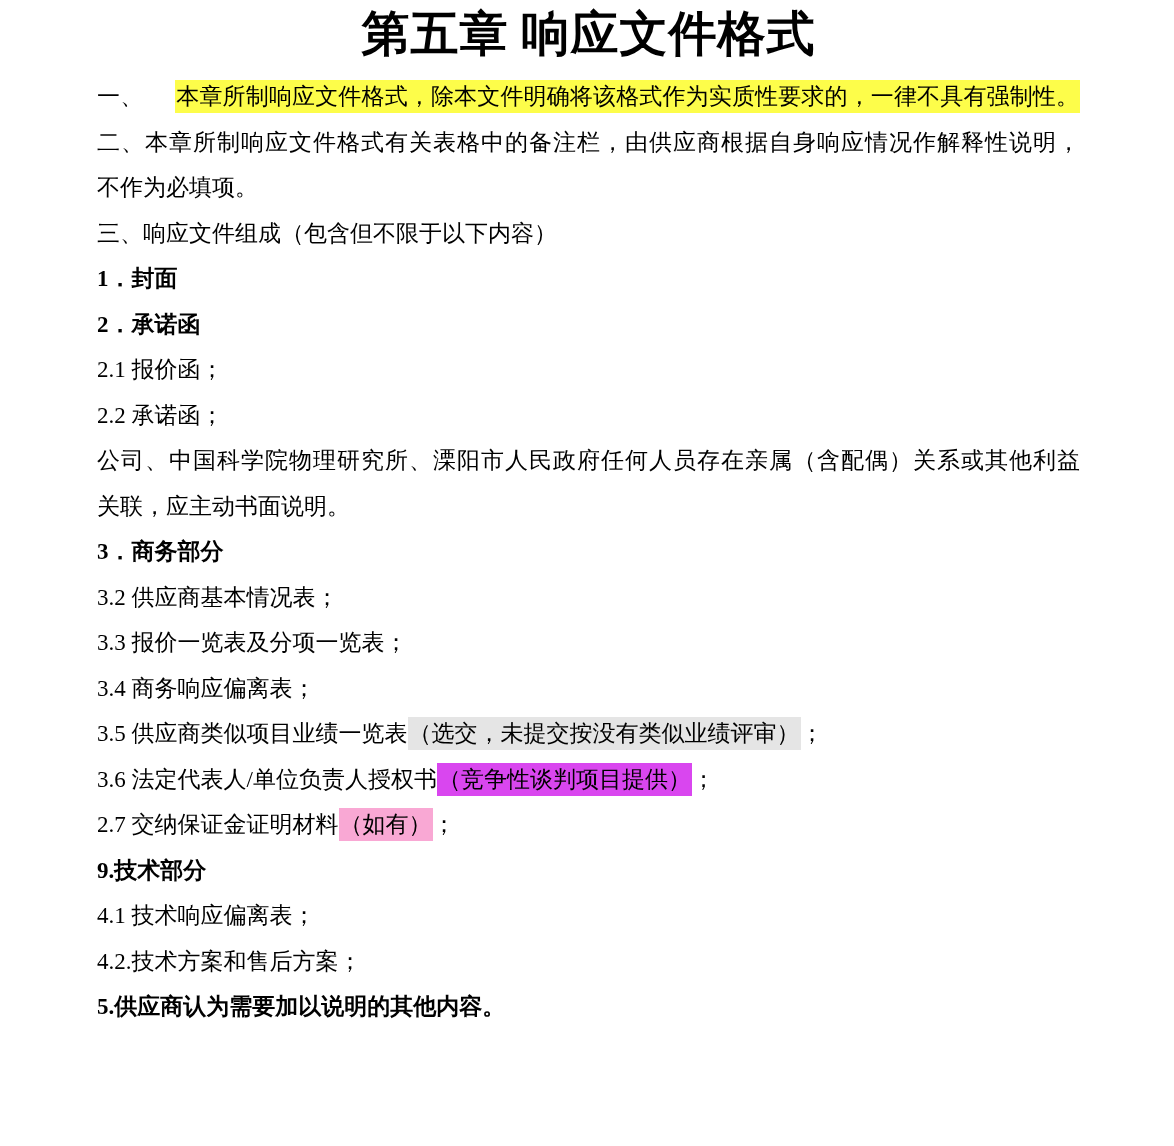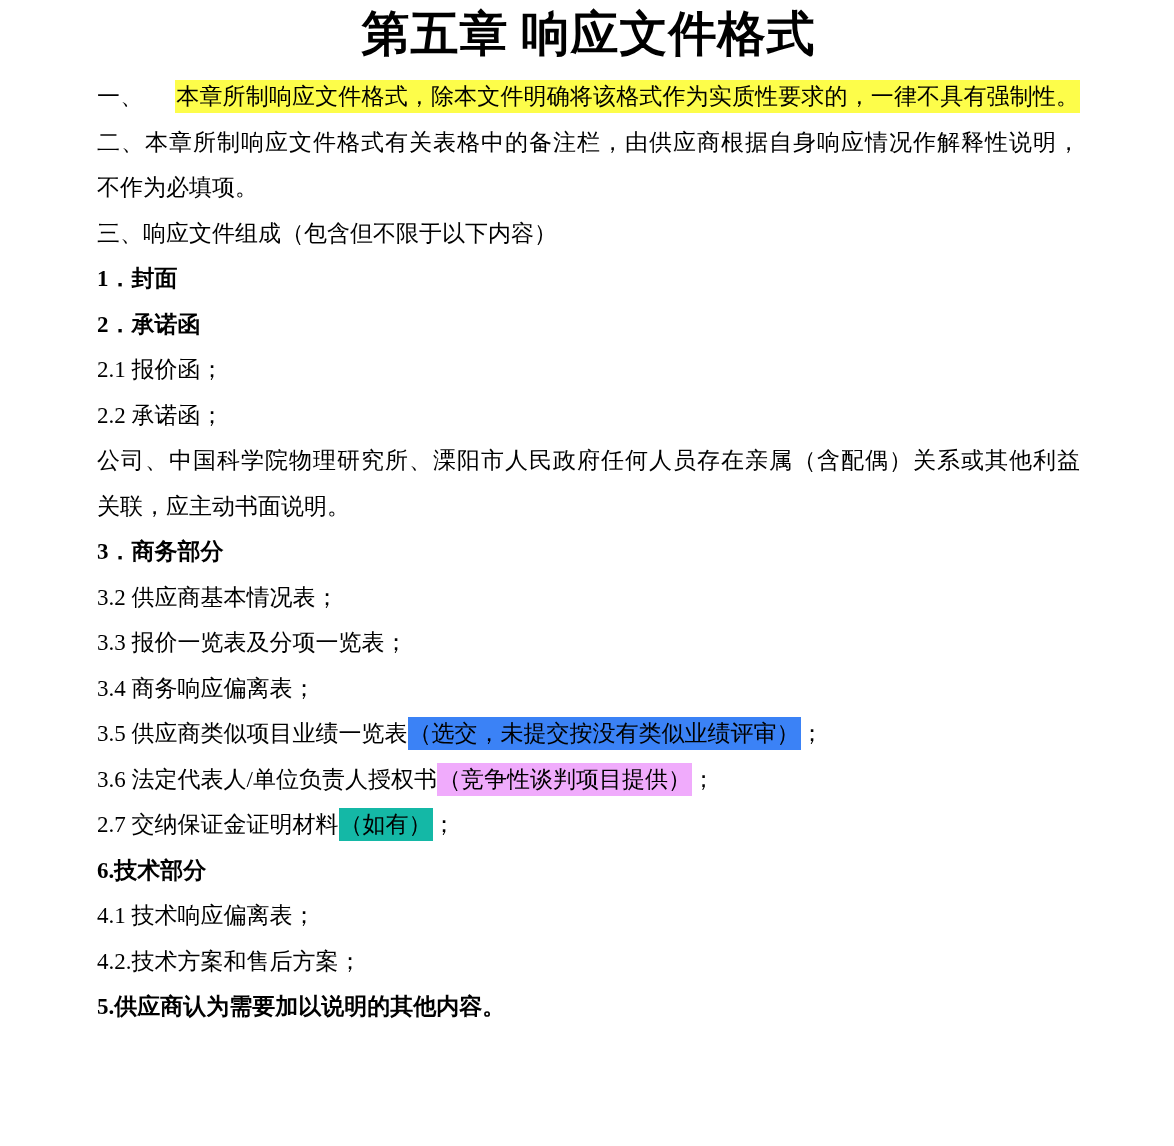--- a/index.html
+++ b/index.html
@@ -71,25 +71,25 @@
 
     <div class="line just"><span>公司、中国科学院物理研究所、溧阳市人民政府任何人员存在亲属（含配偶）关系或其他利益</span></div>
     <div class="line"><span>关联，应主动书面说明。</span></div>
 
     <div class="line bold"><span>3．商务部分</span></div>
 
     <div class="line"><span>3.2 供应商基本情况表；</span></div>
     <div class="line"><span>3.3 报价一览表及分项一览表；</span></div>
     <div class="line"><span>3.4 商务响应偏离表；</span></div>
 
-    <div class="line"><span>3.5 供应商类似项目业绩一览表</span><span class="hl" style="background: #3b82f6;">（选交，未提交按没有类似业绩评审）</span><span>；</span></div>
-    <div class="line"><span>3.6 法定代表人/单位负责人授权书</span><span class="hl" style="background: #f0abfc;">（竞争性谈判项目提供）</span><span>；</span></div>
-    <div class="line"><span>2.7 交纳保证金证明材料</span><span class="hl" style="background: #14b8a6;">（如有）</span><span>；</span></div>
+    <div class="line"><span>3.5 供应商类似项目业绩一览表</span><span class="hl" style="background: #e5e5e5;">（选交，未提交按没有类似业绩评审）</span><span>；</span></div>
+    <div class="line"><span>3.6 法定代表人/单位负责人授权书</span><span class="hl" style="background: #d946ef;">（竞争性谈判项目提供）</span><span>；</span></div>
+    <div class="line"><span>2.7 交纳保证金证明材料</span><span class="hl" style="background: #f9a8d4;">（如有）</span><span>；</span></div>
 
-    <div class="line bold"><span>6.技术部分</span></div>
+    <div class="line bold"><span>9.技术部分</span></div>
 
     <div class="line"><span>4.1 技术响应偏离表；</span></div>
     <div class="line"><span>4.2.技术方案和售后方案；</span></div>
 
     <div class="line bold"><span>5.供应商认为需要加以说明的其他内容。</span></div>
 
   </div>
 </div>
 
 </body></html>

